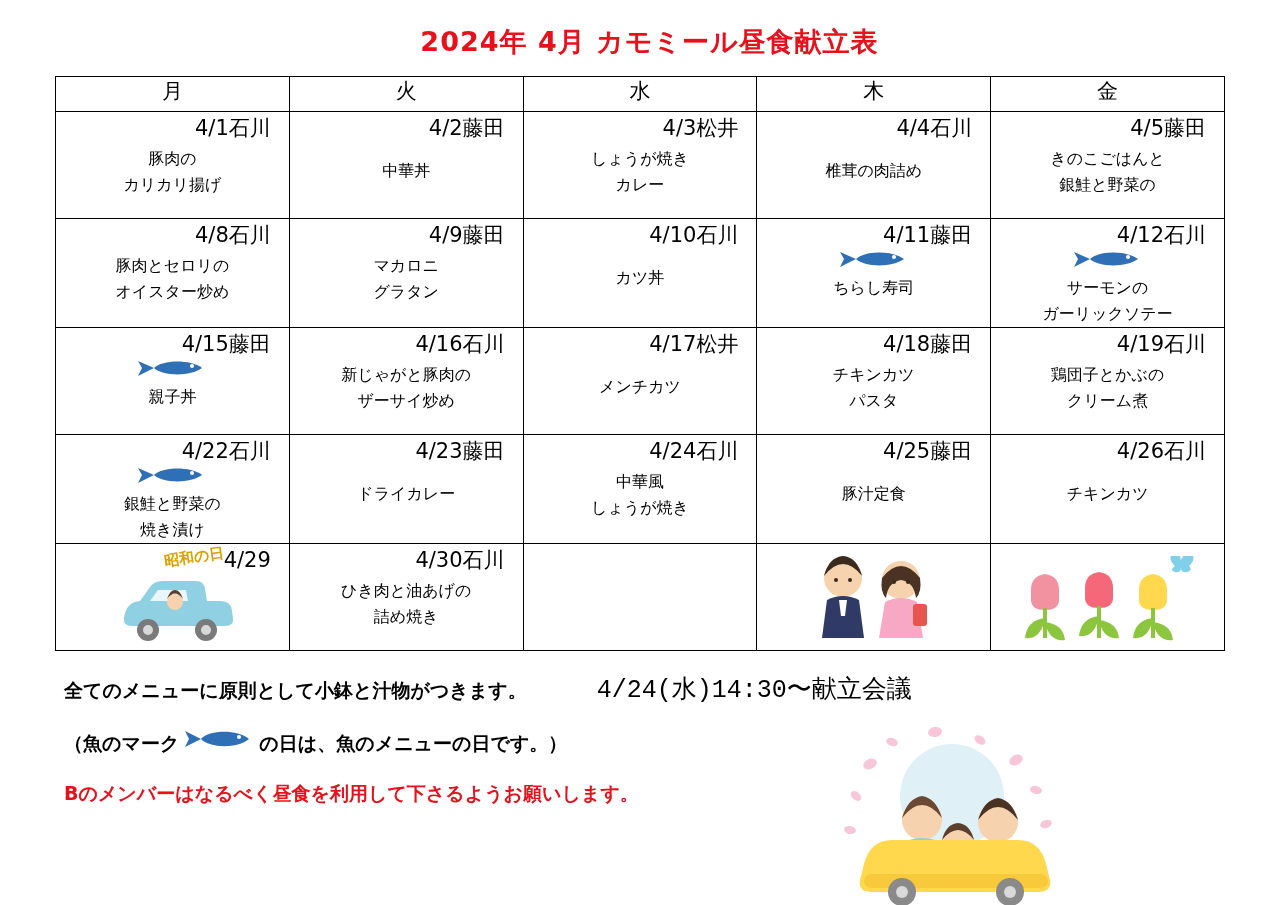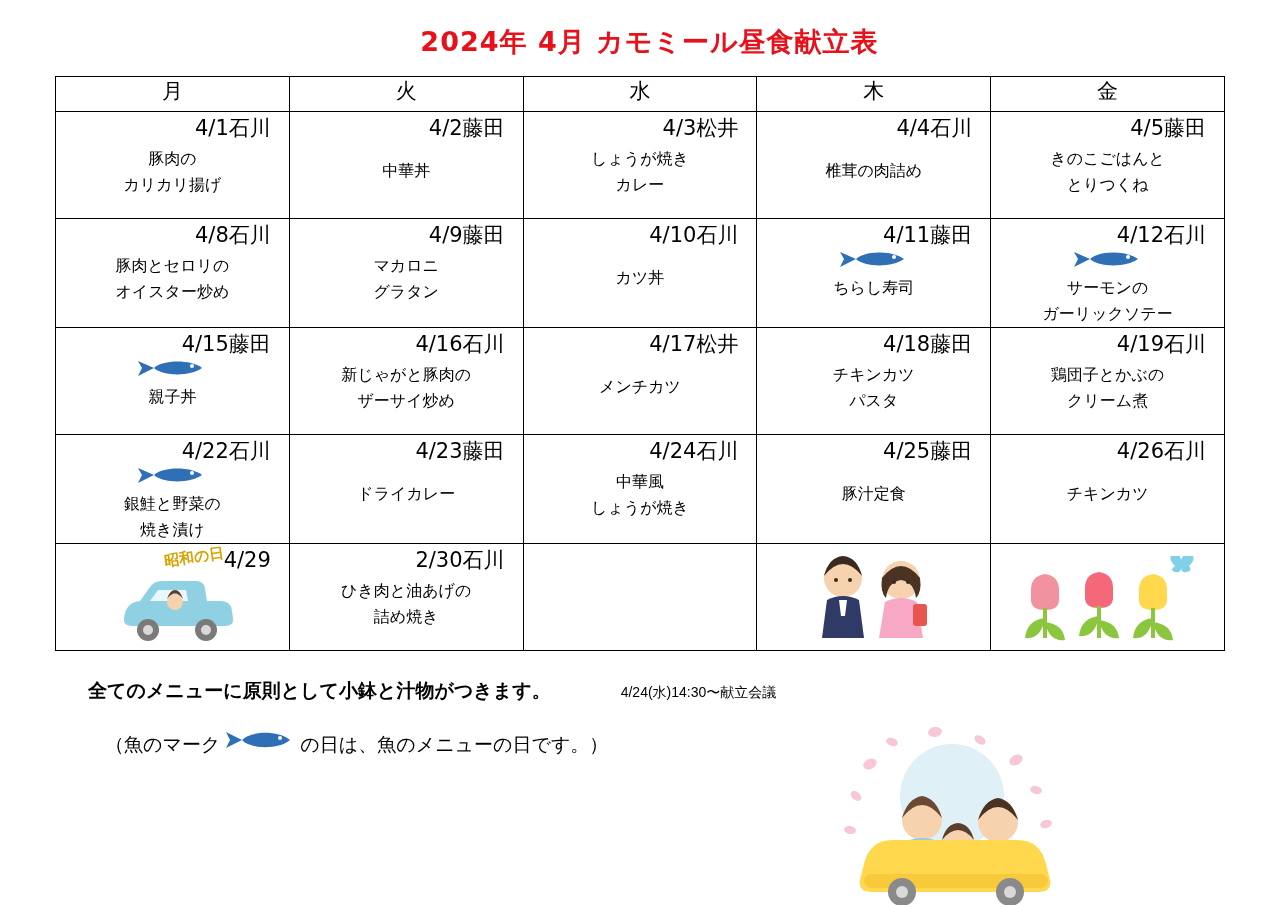--- a/index.html
+++ b/index.html
@@ -80,50 +80,49 @@
     text-align: center;
     height: 22px;
     line-height: 22px;
   }
   .fish {
     display: inline-block;
     vertical-align: middle;
   }
   .note-block {
     margin-top: 22px;
-    padding-left: 88px;
+    padding-left: 64px;
     font-family: "DejaVu Sans", sans-serif;
   }
   .note-row {
     display: flex;
     align-items: baseline;
     gap: 70px;
   }
   .note-line {
     font-size: 19px;
     font-weight: bold;
     line-height: 34px;
     white-space: nowrap;
   }
   .note-meeting {
-    font-size: 14px;
+    font-size: 25px;
     font-weight: normal;
     line-height: 34px;
     white-space: nowrap;
-    font-family: Liberation Sans, sans-serif;
+    font-family: Liberation Mono, monospace;
   }
   .note-gap { height: 18px; }
   .note-fishline {
     display: flex;
     align-items: center;
     font-size: 19px;
-    font-weight: normal;
+    font-weight: bold;
     line-height: 34px;
     white-space: nowrap;
-    margin-left: 17px;
   }
   .note-red {
     color: #e8101a;
     font-size: 19px;
     font-weight: bold;
     line-height: 30px;
     white-space: nowrap;
   }
   .illus {
     position: absolute;
@@ -188,21 +187,21 @@
               <span class="cell-person">石川</span>
             </div>
             <div class="cell-body single">椎茸の肉詰め</div>
           </td>
           <td class="cell">
             <div class="cell-head">
               <span class="cell-date">4/5</span>
               <span class="cell-person">藤田</span>
             </div>
             <div class="cell-body">きのこごはんと
-とりつくね</div>
+銀鮭と野菜の</div>
           </td>
         </tr>
         <tr>
           <td class="cell">
             <div class="cell-head">
               <span class="cell-date">4/8</span>
               <span class="cell-person">石川</span>
             </div>
             <div class="cell-body">豚肉とセロリの
 オイスター炒め</div>
@@ -350,21 +349,21 @@
                 <circle cx="30" cy="64" r="11" fill="#7a7a7a"></circle>
                 <circle cx="30" cy="64" r="5" fill="#d8d8d8"></circle>
                 <circle cx="88" cy="64" r="11" fill="#7a7a7a"></circle>
                 <circle cx="88" cy="64" r="5" fill="#d8d8d8"></circle>
                 <circle cx="57" cy="36" r="8" fill="#f6d2ae"></circle>
                 <path d="M49 33 q8 -11 16 0 q-3 -9 -8 -9 q-5 0 -8 9 z" fill="#5b3f2c"></path>
               </svg></div>
           </td>
           <td class="cell">
             <div class="cell-head">
-              <span class="cell-date">2/30</span>
+              <span class="cell-date">4/30</span>
               <span class="cell-person">石川</span>
             </div>
             <div class="cell-body">ひき肉と油あげの
 詰め焼き</div>
           </td>
           <td class="cell"></td>
           <td class="cell">
             <div style="position: absolute; left: 30px; top: 10px;"><svg width="170" height="90" viewBox="0 0 170 90">
                 <circle cx="56" cy="24" r="19" fill="#f6d2ae"></circle>
                 <path d="M37 22 q19 -24 38 0 q-5 -19 -19 -20 q-14 1 -19 20 z" fill="#3a2a1d"></path>
@@ -420,20 +419,21 @@
       <span class="fish">
         <svg width="80" height="22" viewBox="0 0 80 22">
           <path d="M22 11 C30 2, 58 1, 70 11 C58 21, 30 20, 22 11 Z" fill="#2f6fb5"></path>
           <path d="M22 11 L6 3 L10 11 L6 19 Z" fill="#2f6fb5"></path>
           <circle cx="60" cy="9" r="2" fill="#ffffff"></circle>
         </svg>
       </span>
       <span>の日は、魚のメニューの日です。）</span>
     </div>
     <div class="note-gap"></div>
+    <div class="note-red">Bのメンバーはなるべく昼食を利用して下さるようお願いします。</div>
   </div>
 
   <div class="illus" style="left:840px; top:700px;">
     <svg width="230" height="185" viewBox="0 0 230 185">
 
       <g fill="#f7c6d9">
         <ellipse cx="30" cy="40" rx="7" ry="5" transform="rotate(-25 30 40)"></ellipse>
         <ellipse cx="52" cy="18" rx="6" ry="4" transform="rotate(20 52 18)"></ellipse>
         <ellipse cx="95" cy="8" rx="7" ry="5" transform="rotate(-10 95 8)"></ellipse>
         <ellipse cx="140" cy="16" rx="6" ry="4" transform="rotate(35 140 16)"></ellipse>

